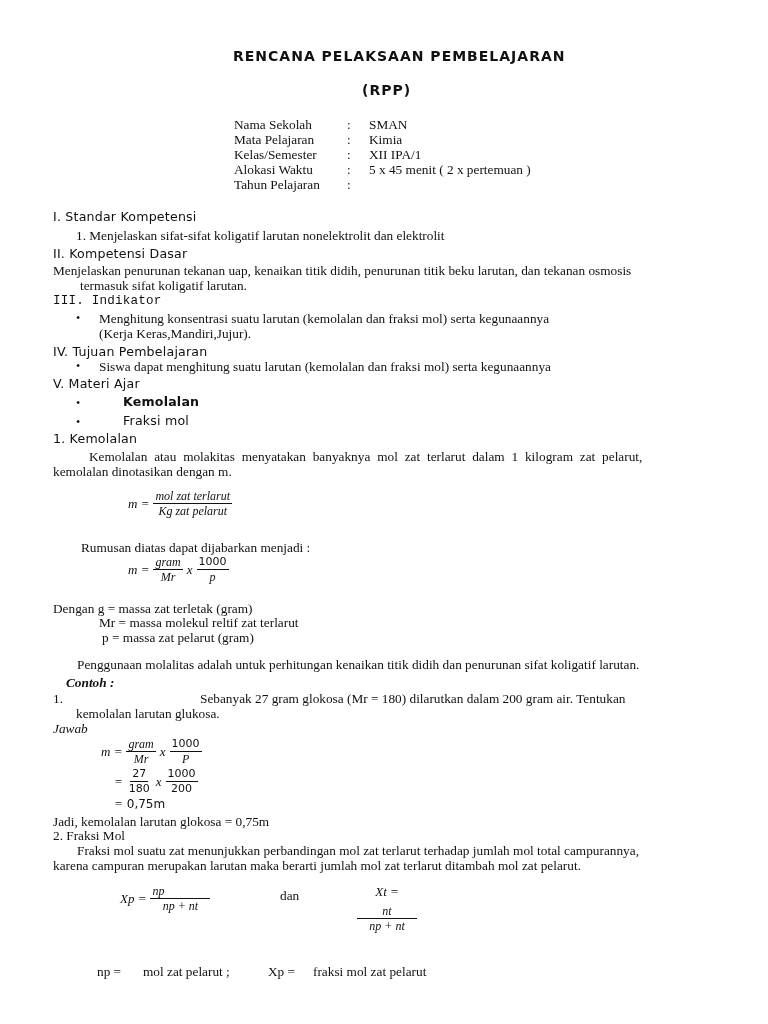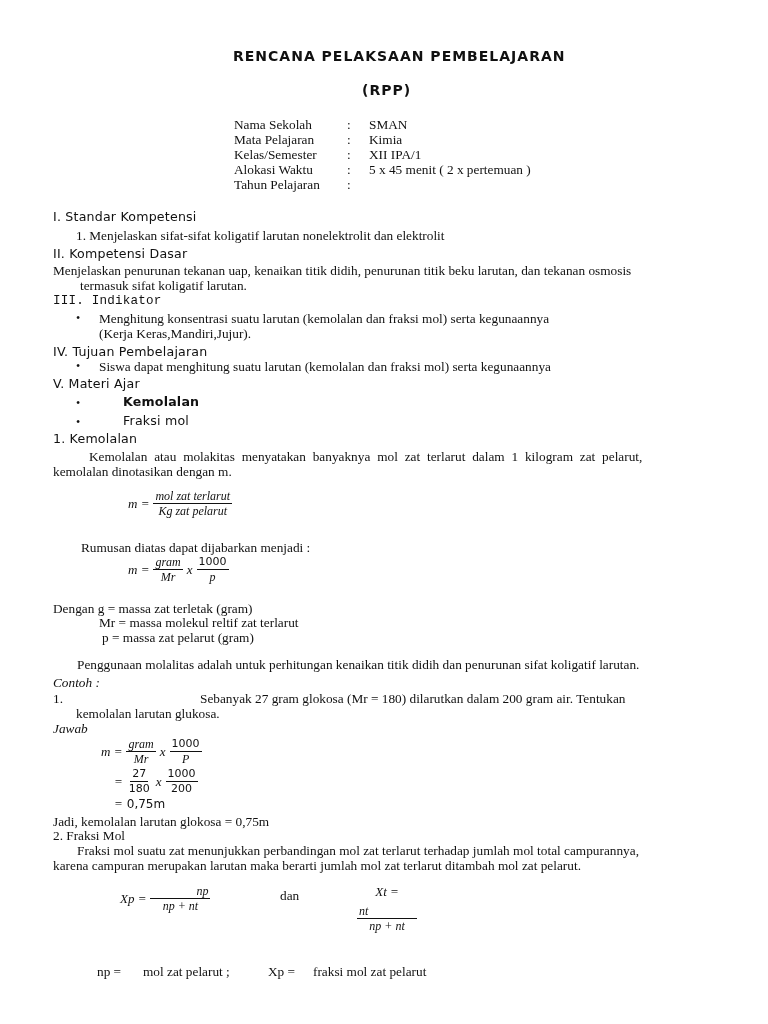--- a/index.html
+++ b/index.html
@@ -91,21 +91,21 @@
     <span class="num sans-num">1000</span>
     <span class="den">p</span>
   </span>
 </div>
 
 <div class="abs serif" style="left:53px; top:601px;">Dengan g  = massa zat terletak (gram)</div>
 <div class="abs serif" style="left:99px; top:615px;">Mr = massa molekul reltif zat terlarut</div>
 <div class="abs serif" style="left:102px; top:630px;">p   =  massa zat pelarut (gram)</div>
 <div class="abs serif" style="left:77px; top:657px;">Penggunaan molalitas adalah untuk perhitungan kenaikan titik didih dan penurunan sifat koligatif larutan.</div>
 
-<div class="abs serif ital" style="left:53px; top:675px;">Contoh :</div>
+<div class="abs serif ital" style="left:66px; top:675px;font-weight:bold;">Contoh :</div>
 <div class="abs serif" style="left:53px; top:691px;">1.</div>
 <div class="abs serif" style="left:200px; top:691px;">Sebanyak 27 gram glokosa (Mr = 180) dilarutkan dalam 200 gram air. Tentukan</div>
 <div class="abs serif" style="left:76px; top:706px;">kemolalan larutan glukosa.</div>
 <div class="abs serif ital" style="left:53px; top:721px;">Jawab</div>
 
 <div class="eq" style="left:101px; top:737px;">
   <span>m =</span>
   <span class="frac">
     <span class="num">gram</span>
     <span class="den">Mr</span>
@@ -137,31 +137,31 @@
 
 <div class="abs serif" style="left:53px; top:814px;">Jadi, kemolalan larutan glokosa = 0,75m</div>
 
 <div class="abs serif" style="left:53px; top:828px;">2. Fraksi Mol</div>
 <div class="abs serif" style="left:77px; top:843px;">Fraksi mol suatu zat menunjukkan perbandingan mol zat terlarut terhadap jumlah mol total campurannya,</div>
 <div class="abs serif" style="left:53px; top:858px;">karena campuran merupakan larutan maka berarti jumlah mol zat terlarut ditambah mol zat pelarut.</div>
 
 <div class="eq" style="left:120px; top:884px;">
   <span>Xp =</span>
   <span class="frac" style="min-width:60px;">
-    <span class="num" style="width:56px; text-align:right;">np</span>
+    <span class="num" style="width:56px; text-align:left;">np</span>
     <span class="den">np + nt</span>
   </span>
 </div>
 
 <div class="abs serif" style="left:280px; top:888px;">dan</div>
 
 <div class="eq" style="left:357px; top:884px;flex-direction:column;">
   <span>Xt =</span>
   <span class="frac" style="min-width:60px;">
-    <span class="num" style="width:56px; text-align:left;">nt</span>
+    <span class="num" style="width:56px; text-align:center;">nt</span>
     <span class="den">np + nt</span>
   </span>
 </div>
 
 <div class="abs serif" style="left:97px; top:964px;">np  =</div>
 <div class="abs serif" style="left:143px; top:964px;">mol zat pelarut ;</div>
 <div class="abs serif" style="left:268px; top:964px;">Xp =</div>
 <div class="abs serif" style="left:313px; top:964px;">fraksi mol zat pelarut</div>
 
 </body></html>

